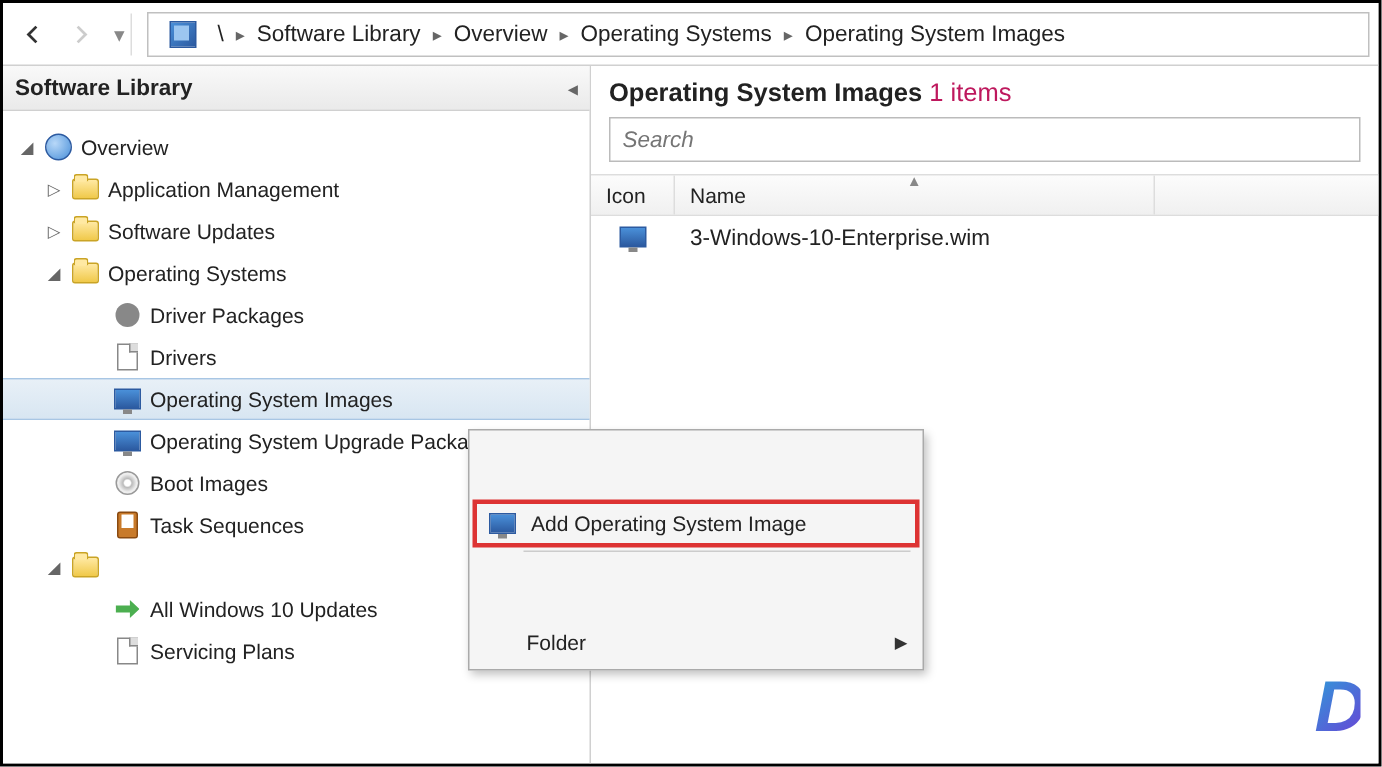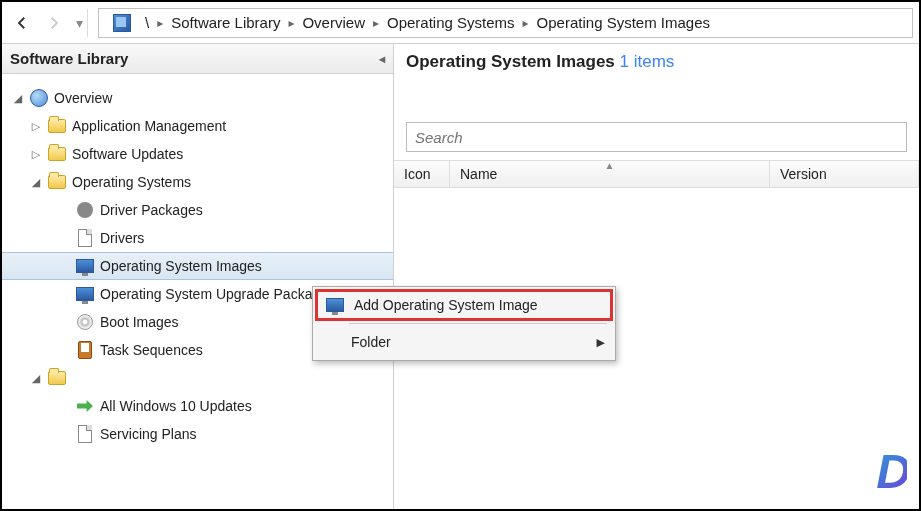--- a/index.html
+++ b/index.html
@@ -126,24 +126,23 @@
     .content {
       flex: 1;
       display: flex;
       flex-direction: column;
       background: #fff;
     }
     .content-title {
       padding: 8px 12px 6px;
       font-size: 17px;
     }
-    .content-title .count { color: #3b82f6; margin-top: 48px; }
+    .content-title .count { color: #be185d; margin-top: 48px; }
     .search-wrap {
       padding: 0 12px 8px;
-      margin-top: 44px;
     }
     .search-box {
       width: 100%;
       height: 30px;
       border: 1px solid #bbb;
       padding: 0 8px;
       font-style: italic;
       color: #888;
       font-size: 15px;
       background: #fff;
@@ -184,20 +183,21 @@
       padding: 2px;
     }
     .menu-item {
       display:flex;
       align-items: center;
       height: 32px;
       padding: 0 8px;
       gap: 10px;
       cursor: pointer;
       position: relative;
+      margin-top: 44px;
     }
     .menu-item.highlight {
       border: 3px solid #d33;
       background: #f5f5f5;
     }
     .menu-sep { height:1px; background:#ccc; margin:2px 6px 2px 34px; }
     .menu-item .arrow { margin-left:auto; color:#333; font-size:11px; }
     .menu-icon { width:18px; display:flex; justify-content:center; }
     
     .watermark {
@@ -360,21 +360,27 @@
     </div>
     <div class="search-wrap">
       <input class="search-box" placeholder="Search" style="">
     </div>
     <div class="table-header">
       <div class="th th-icon">Icon</div>
       <div class="th th-name">
         <span class="sort-caret">▲</span>
         <span>Name</span>
       </div>
-      <div class="th th-version">Version</div>
+    </div>
+    <div class="table-row">
+      <div class="td td-icon">
+          <span class="monitor"></span>
+        </div>
+      <div class="td td-name">3-Windows-10-Enterprise.wim</div>
+      <div class="td"></div>
     </div>
   </div>
 
 </div>
 
 <div class="context-menu">
   <div class="menu-item highlight">
     <span class="menu-icon">
         <span class="monitor"></span>
       </span>

